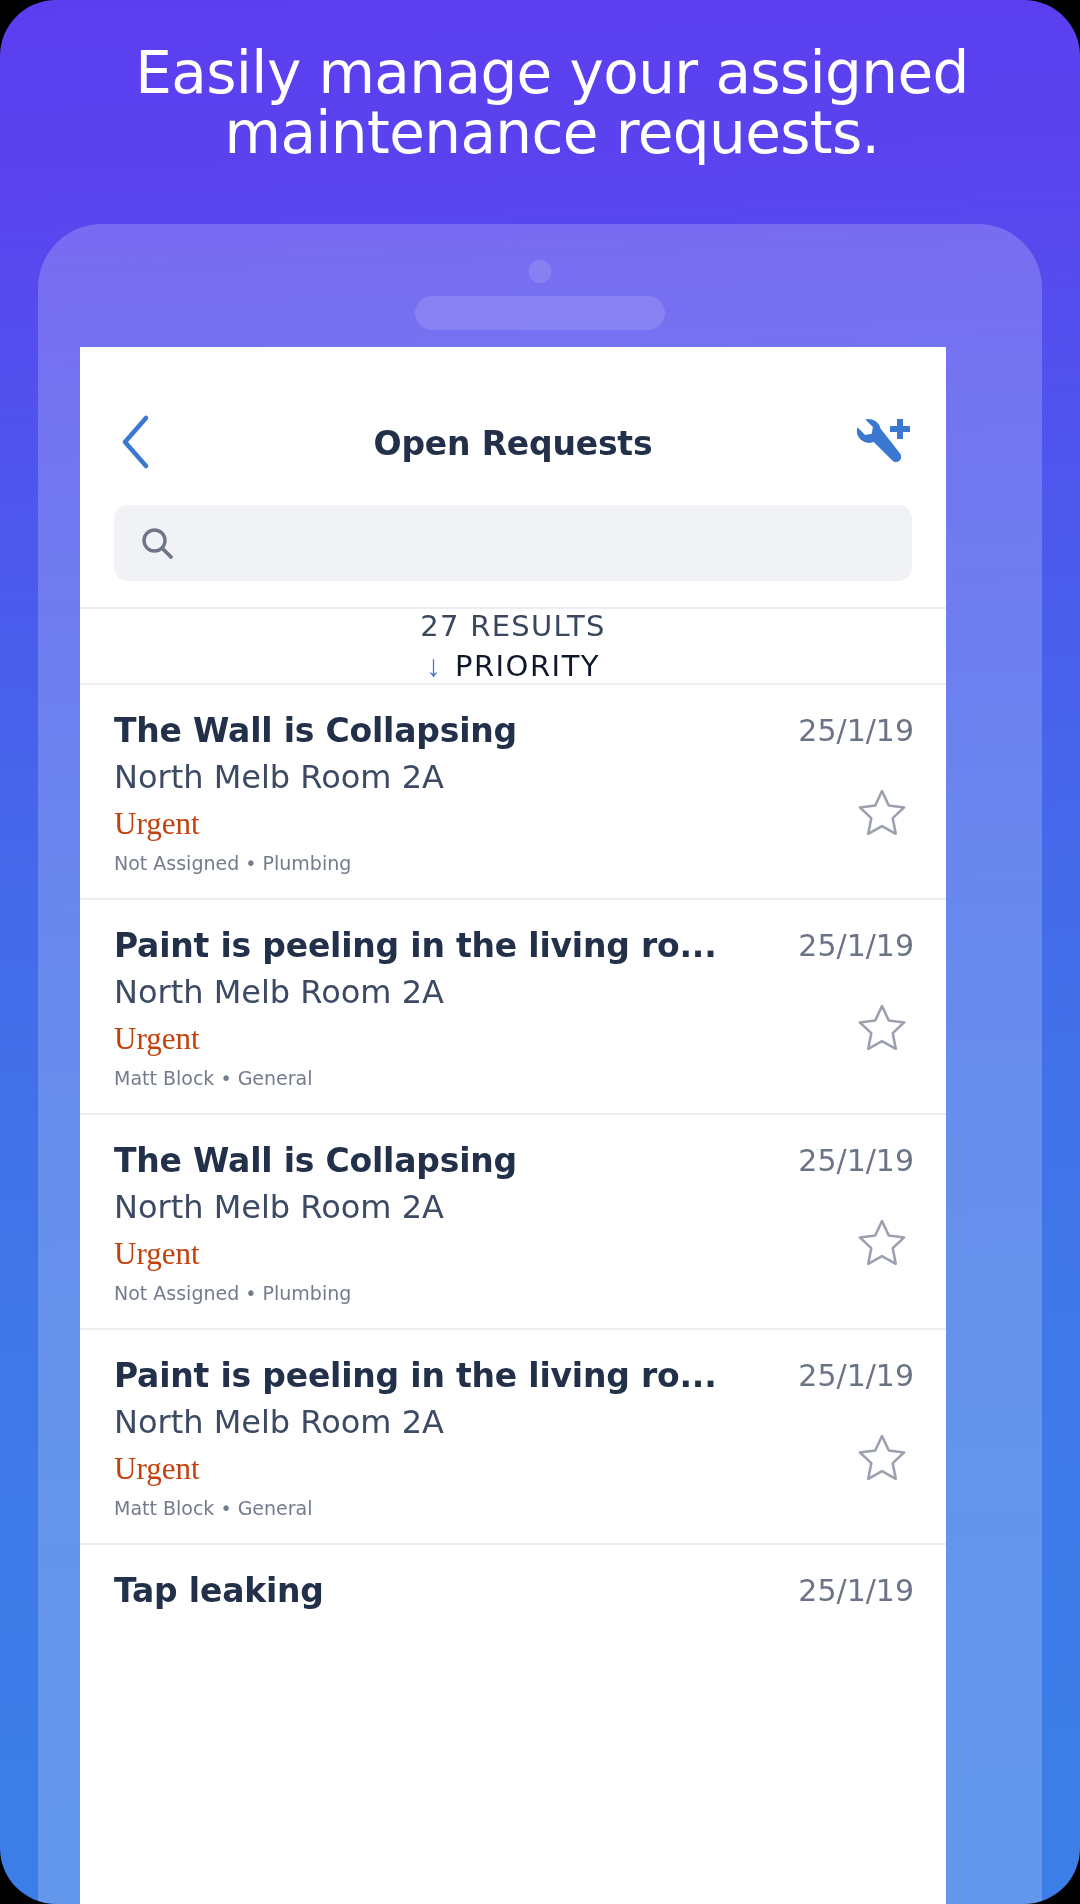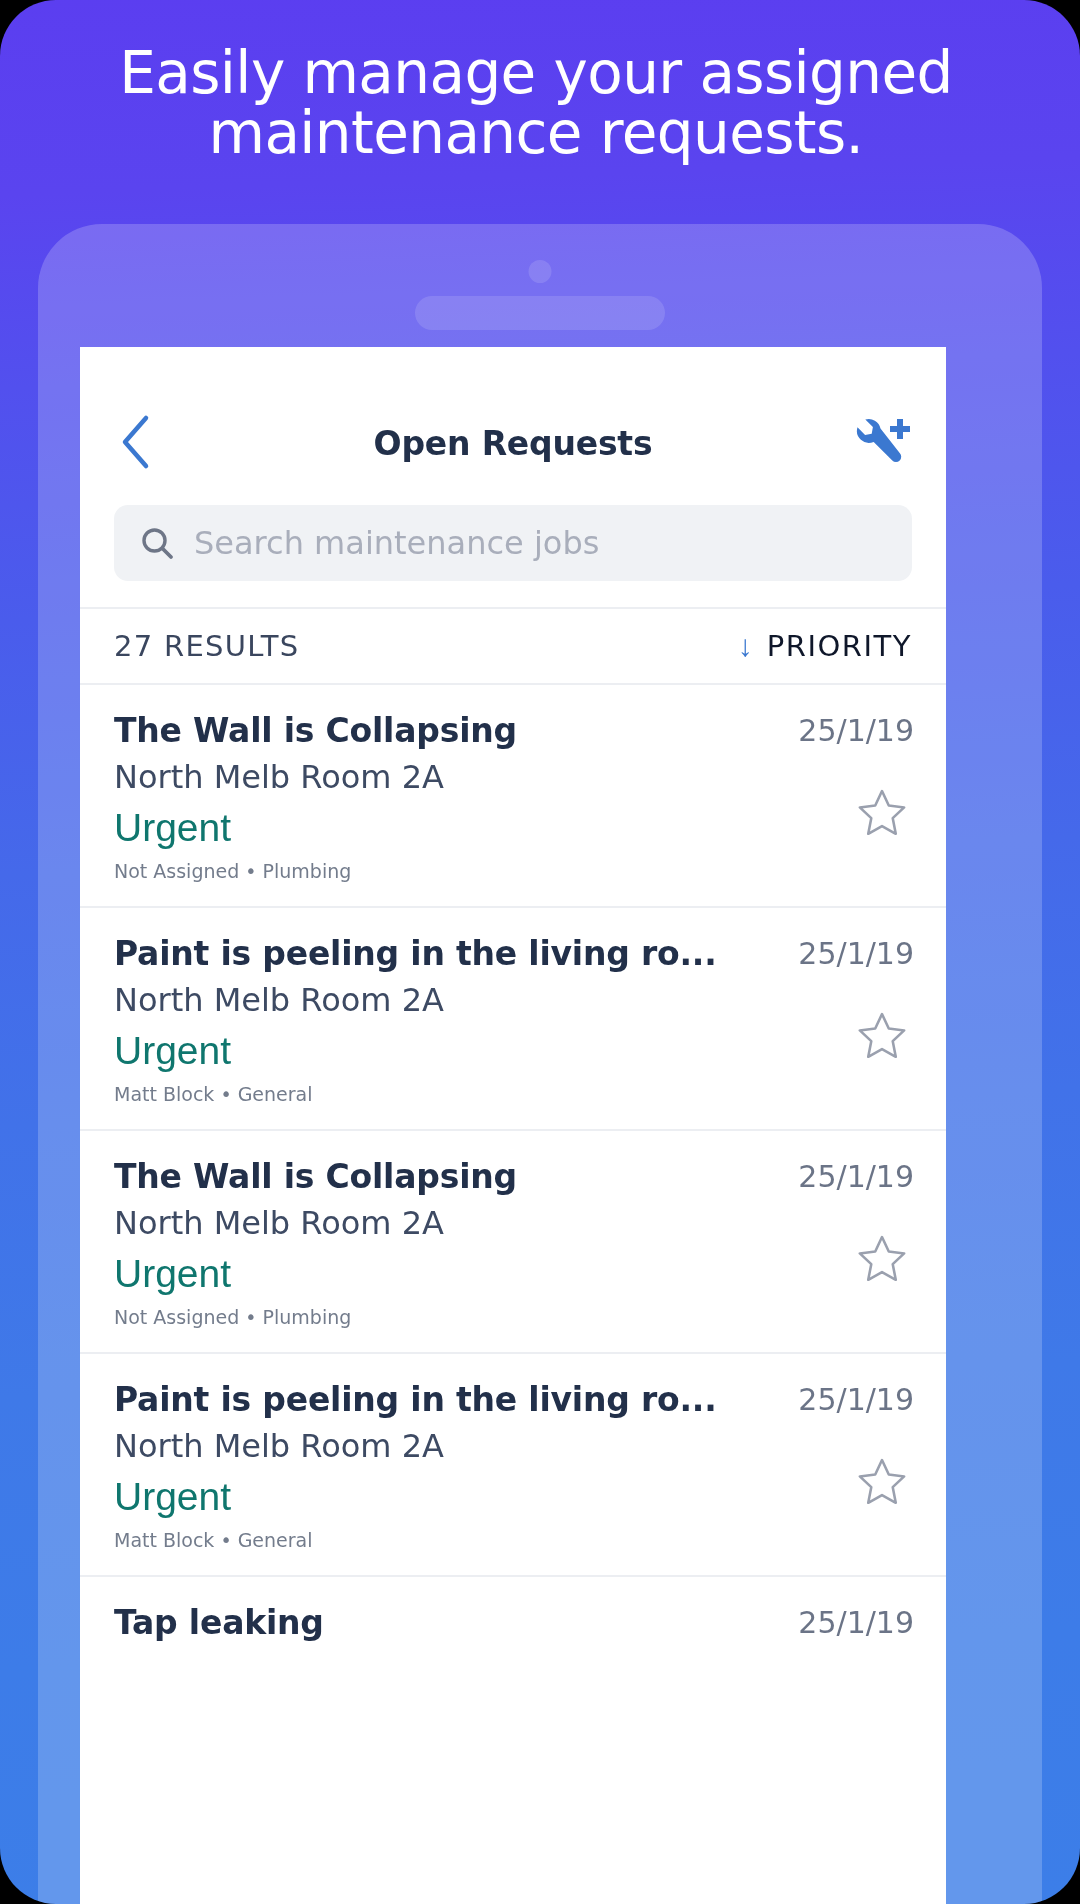--- a/index.html
+++ b/index.html
@@ -30,21 +30,21 @@
                 #4172e9 58%,
                 #3f79e8 72%,
                 #3d7ce8 86%,
                 #3c7ee8 100%);
   }
 
   
   #headline {
     position: absolute;
     top: 44px;
-    left: 56px;
+    left: 72px;
     width: 960px;
     text-align: center;
     color: #ffffff;
     font-size: 58px;
     line-height: 1.03;
     font-weight: 400;
     letter-spacing: -0.6px;
     font-family: "DejaVu Sans", sans-serif;
   }
   #headline .hl-line { display: block; }
@@ -160,20 +160,21 @@
 
   
   #results-bar {
     display: flex;
     align-items: center;
     justify-content: space-between;
     height: 76px;
     padding: 0 34px;
     border-top: 2px solid #eceef2;
     box-sizing: border-box;
+    flex-direction: column;
   }
   #results-count {
     font-size: 29px;
     color: #3a465e;
     letter-spacing: 1.3px;
     font-family: "DejaVu Sans", sans-serif;
   }
   #sort-control {
     display: flex;
     align-items: center;
@@ -211,23 +212,23 @@
     overflow: hidden;
     margin-bottom: 8px;
   }
   .req-location {
     font-size: 32px;
     color: #3d4a63;
     font-family: "DejaVu Sans", sans-serif;
     margin-bottom: 10px;
   }
   .req-priority {
-    font-size: 39px;
-    color: #0f766e;
-    font-family: Liberation Sans, sans-serif;
+    font-size: 31px;
+    color: #c2410c;
+    font-family: Liberation Serif, serif;
     margin-bottom: 10px;
   }
   .req-meta {
     font-size: 19px;
     color: #737c8c;
     font-family: "DejaVu Sans", sans-serif;
   }
   .req-date {
     position: absolute;
     right: 32px;
@@ -281,21 +282,20 @@
     </div>
 
     <div id="search-wrap">
       <div id="search-field">
         <span id="search-icon">
           <svg width="34" height="34" viewBox="0 0 34 34" fill="none">
             <circle cx="14.5" cy="14.5" r="10.5" stroke="#6e7687" stroke-width="3.4"></circle>
             <path d="M22.5 22.5 L31 31" stroke="#6e7687" stroke-width="3.8" stroke-linecap="round"></path>
           </svg>
         </span>
-        <input id="search-input" type="text" placeholder="Search maintenance jobs" style="">
       </div>
     </div>
 
     <div id="results-bar">
       <div id="results-count">27 RESULTS</div>
       <div id="sort-control">
         <span id="sort-arrow-icon">↓</span>
         <span id="sort-label">PRIORITY</span>
       </div>
     </div>

